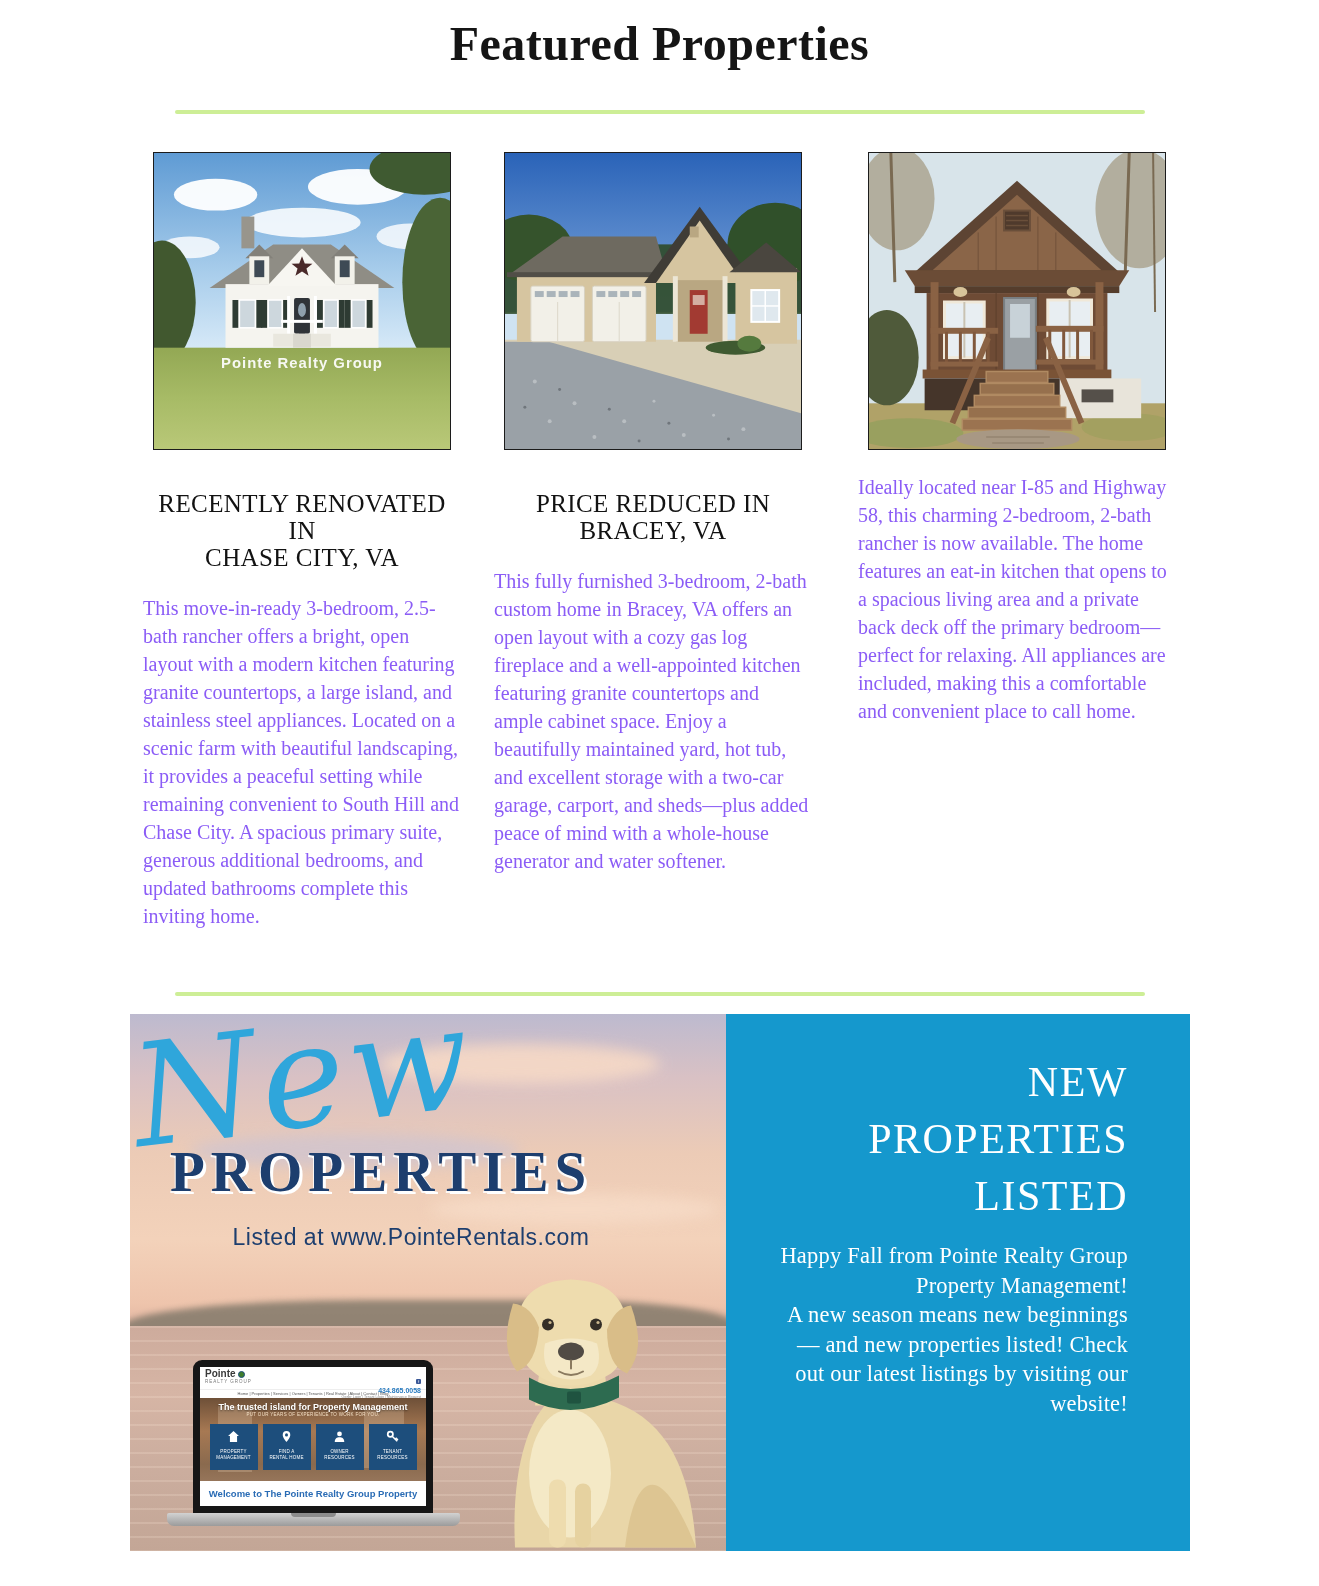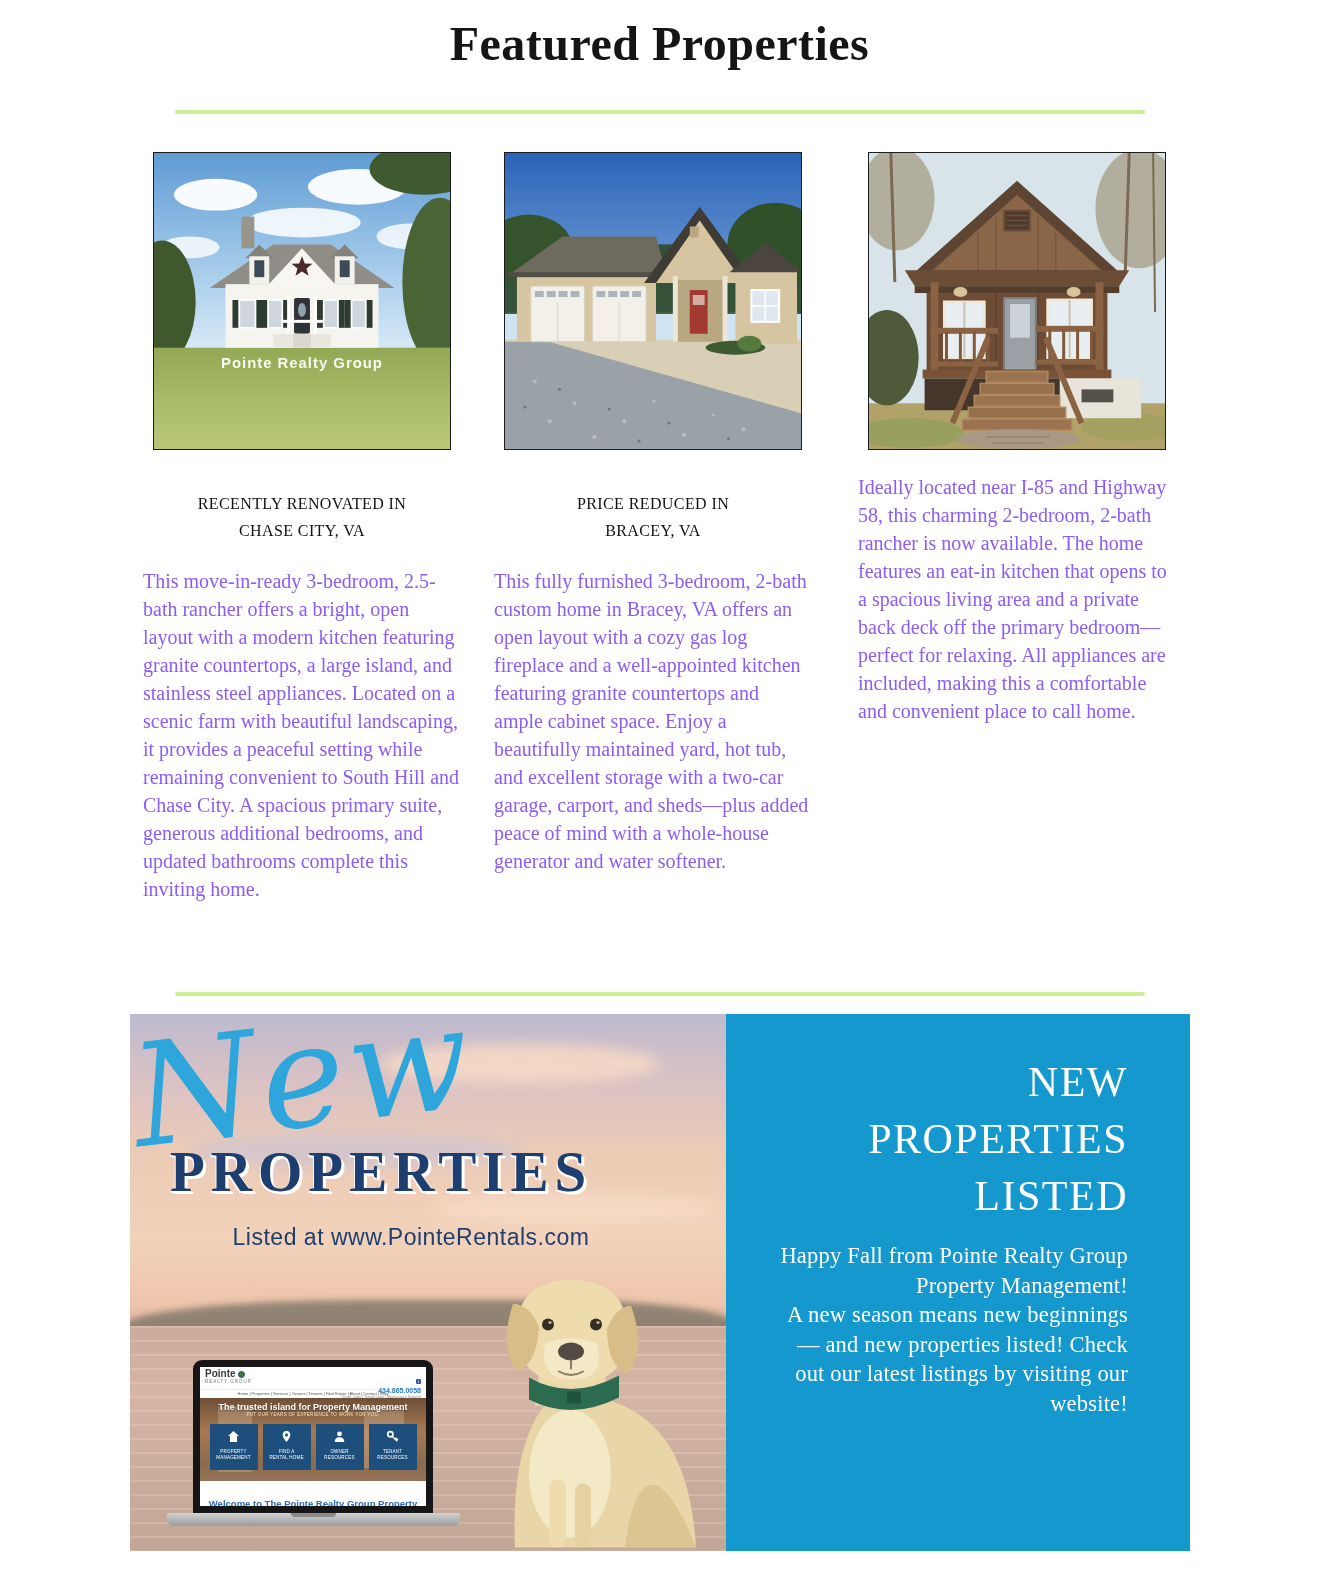--- a/index.html
+++ b/index.html
@@ -22,21 +22,21 @@
   
   .col { position:absolute; top:152px; width:318px; }
   .col.c1 { left:131px;margin-left:12px; } .col.c2 { left:494px; } .col.c3 { left:858px; }
   .photo {
     display:block; width:298px; height:298px; margin:0 auto;
     border:1px solid #1c1c1c; background:#cfe3f2;
   }
   .photo svg { display:block; width:100%; height:100%; }
   .prop-heading {
     margin-top:40px; text-align:center; font-weight:normal;
-    font-size:16px; line-height:27px; letter-spacing:0.4px; color:#121212;
+    font-size:25px; line-height:27px; letter-spacing:0.4px; color:#121212;
   }
   .prop-desc {
     margin-top:23px; font-size:20px; line-height:28px; color:#8b5cf6;
     text-align:left;
   }
 
   
   .promo { position:absolute; top:1014px; left:130px; width:1060px; height:537px; display:flex; }
   .promo-image { position:relative; width:596px; height:537px; overflow:hidden; background:#e9c8b4; }
   .sky-sunset {
@@ -103,21 +103,21 @@
     background:linear-gradient(180deg,#6e5038 0%, #a77953 40%, #8a6a4e 80%, #96755a 100%); }
   .hero-light { position:absolute; opacity:.22; background:#ffe9cf; }
   .hero-light.l1 { left:18px; top:8px; width:34px; height:66px; }
   .hero-light.l2 { right:22px; top:10px; width:40px; height:60px; }
   .site-hero-title { position:relative; padding-top:4px; font-size:9px; font-weight:700; text-shadow:0 1px 2px rgba(0,0,0,.5); }
   .site-hero-sub { position:relative; font-size:4.5px; color:#f4e0c6; letter-spacing:.3px; }
   .tiles { position:absolute; left:6px; right:6px; top:26px; display:flex; gap:5px; justify-content:center; }
   .tile { width:48px; height:46px; background:#1d4e7c; color:#fff; text-align:center; padding-top:5px; }
   .tile svg { width:13px; height:13px; }
   .tile-label { font-size:4.5px; line-height:5.5px; letter-spacing:.2px; margin-top:2px; }
-  .site-footer { height:25px; background:#fff; text-align:center; padding-top:17px;
+  .site-footer { height:25px; background:#fff; text-align:center; padding-top:7px;
     font-size:9.5px; font-weight:700; color:#2a6cb5; }
   
   .dog { position:absolute; left:345px; top:252px; z-index:6; width:240px; height:283px; }
   
   .promo-panel {
     width:464px; height:537px; background:#1598cd; color:#ffffff;
     padding:40px 62px 0 36px; text-align:right;
   }
   .panel-heading { font-size:42px; line-height:57px; font-weight:normal; letter-spacing:1.5px; }
   .panel-body { margin-top:16px; font-size:22.5px; line-height:29.5px; letter-spacing:0.2px; }

